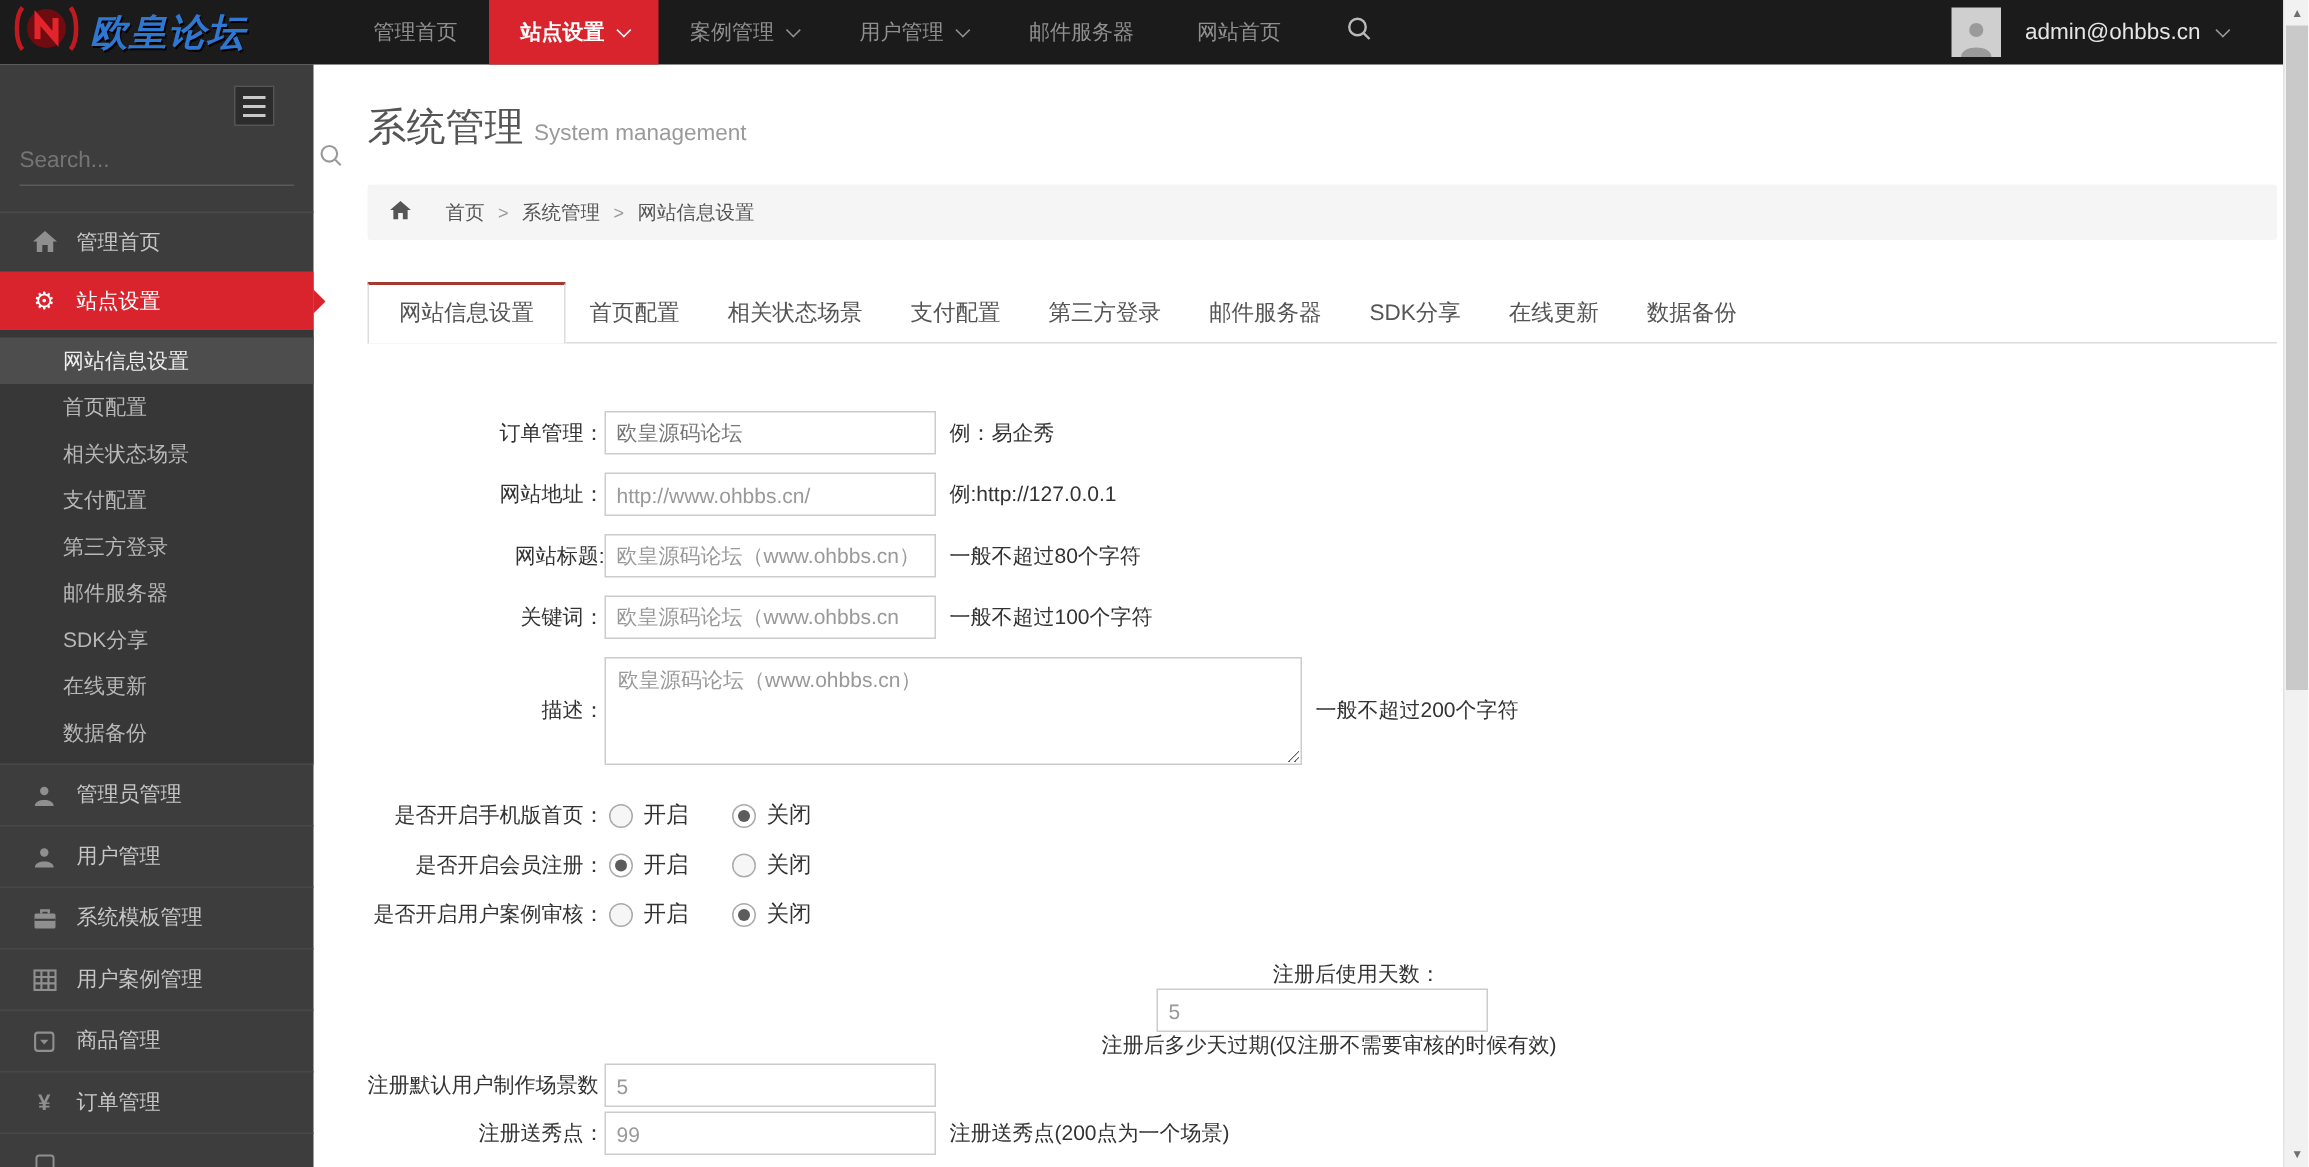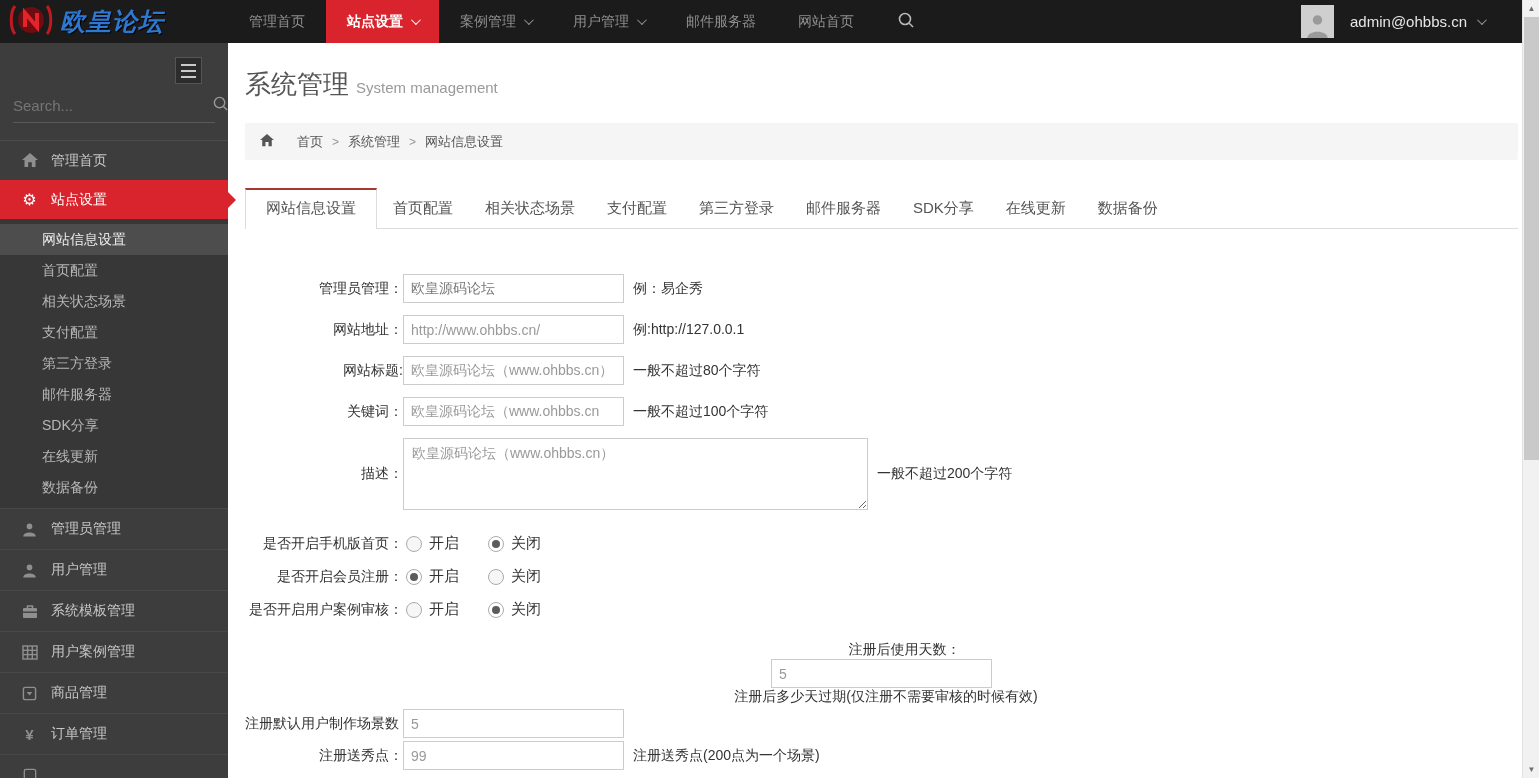--- a/index.html
+++ b/index.html
@@ -15,21 +15,21 @@
   .tnav { display:flex; align-items:center; padding:0 21px; color:#8f8f8f; font-size:14px; cursor:pointer; white-space:nowrap; }
   .tnav.checked { background:#d9242d; color:#fff; font-weight:bold; }
   .chev { display:inline-block; width:7px; height:7px; border-right:1.6px solid currentColor; border-bottom:1.6px solid currentColor; transform:rotate(45deg) translateY(-2px); margin-left:8px; }
   .topsearch { display:flex; align-items:center; padding:0 14px; margin-left:8px; }
   .topbar-right { margin-left:auto; display:flex; align-items:center; padding-right:38px; }
   .avatar { width:33px; height:33px; background:#cfcfcf; display:flex; align-items:flex-end; justify-content:center; overflow:hidden; }
   .user-email { color:#e6e6e6; font-size:15px; margin-left:16px; }
   .topbar-right .chev { color:#9a9a9a; margin-left:10px; }
 
   
-  .sidebar { position:absolute; left:0; top:43px; width:228px; height:735px; background:#3d3d3d; z-index:20; }
+  .sidebar { position:absolute; left:0; top:43px; width:209px; height:735px; background:#3d3d3d; z-index:20; }
   .burger { position:absolute; top:14px; right:26px; width:27px; height:27px; background:#2c2c2c; border:1px solid #555; display:flex; flex-direction:column; justify-content:center; gap:4px; align-items:center; cursor:pointer; }
   .burger i { display:block; width:15px; height:2px; background:#c9c9c9; }
   .side-search { margin:52px 13px 0 13px; border-bottom:1px solid #5a5a5a; display:flex; align-items:center; padding-bottom:6px; }
   .side-search input { flex:1; background:transparent; border:none; outline:none; color:#9a9a9a; font-size:15px; font-family:inherit; }
   .side-divider { height:1px; background:#4b4b4b; margin-top:17px; }
   .snav-main { height:39px; display:flex; align-items:center; gap:13px; padding-left:21px; color:#c6c6c6; font-size:14px; cursor:pointer; position:relative; }
   .snav-main .sicon { width:17px; text-align:center; color:#8f8f8f; display:inline-flex; justify-content:center; }
   .snav-main.checked { background:#d9242d; color:#fff; }
   .snav-main.checked .sicon { color:#fff; }
   .snav-main.checked::after { content:''; position:absolute; right:-8px; top:50%; margin-top:-8px; border-top:8px solid transparent; border-bottom:8px solid transparent; border-left:8px solid #d9242d; }
@@ -268,21 +268,21 @@
       <div class="tab">支付配置</div>
       <div class="tab">第三方登录</div>
       <div class="tab">邮件服务器</div>
       <div class="tab">SDK分享</div>
       <div class="tab">在线更新</div>
       <div class="tab">数据备份</div>
     </div>
 
     <div class="form">
       <div class="frow">
-        <span class="flabel">管理员管理：</span>
+        <span class="flabel">订单管理：</span>
         <input class="txt dark" value="欧皇源码论坛" style="">
         <span class="hint">例：易企秀</span>
       </div>
       <div class="frow">
         <span class="flabel">网站地址：</span>
         <input class="txt" value="http://www.ohbbs.cn/" style="">
         <span class="hint">例:http://127.0.0.1</span>
       </div>
       <div class="frow">
         <span class="flabel">网站标题:</span>

